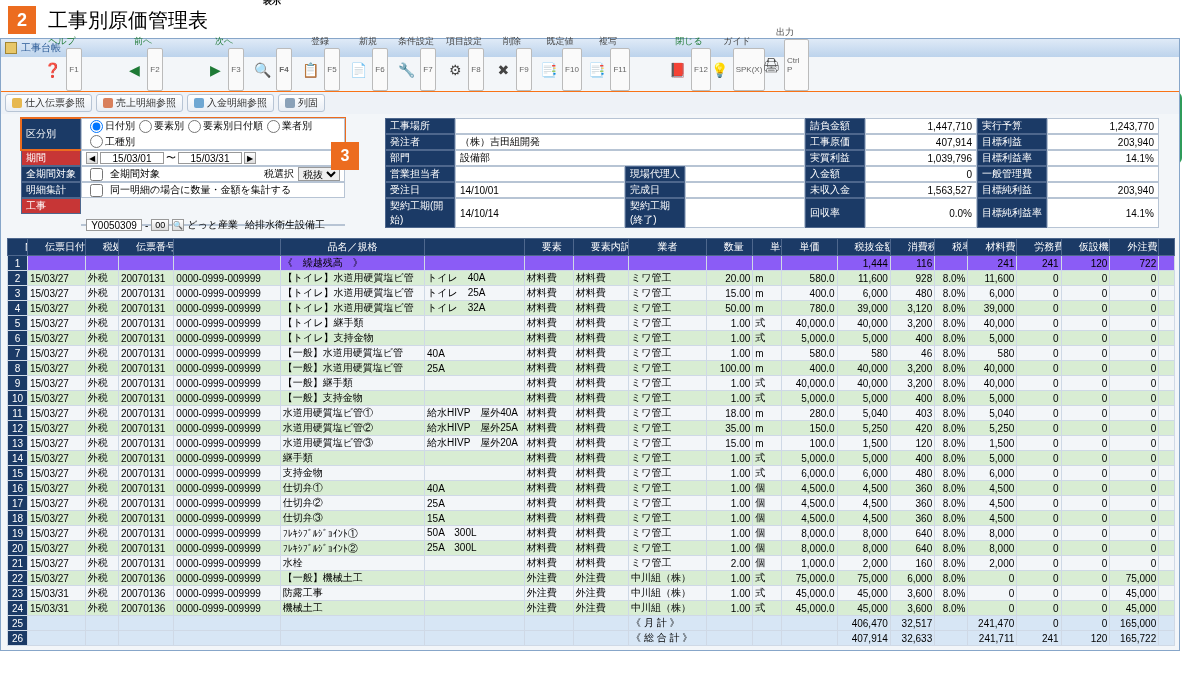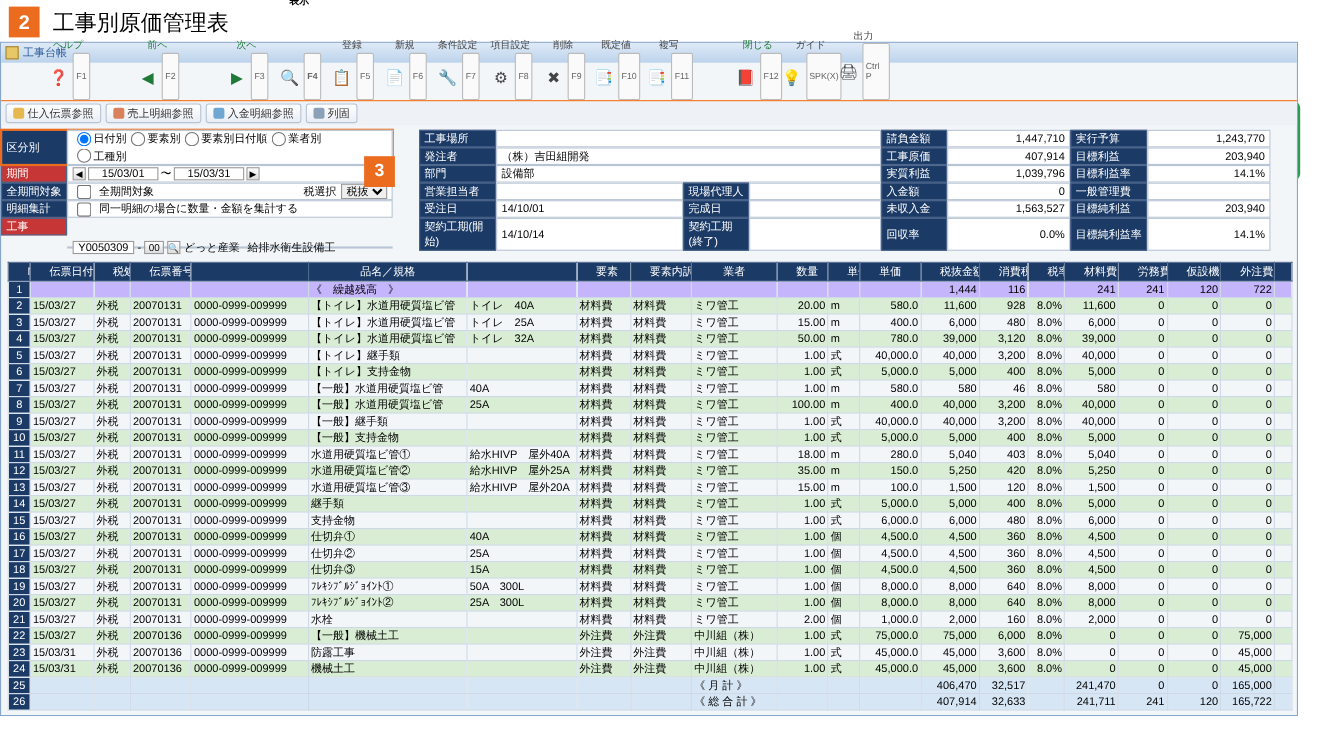--- a/index.html
+++ b/index.html
@@ -15,21 +15,21 @@
   .menu-item { display:flex; flex-direction:column; align-items:center; width:48px; font-size:9px; color:#444; }
   .menu-item.green { color:#1e7a36;margin-left:33px; }
   .menu-item.bold { font-weight:bold; color:#000;gap:40px; }
   .menu-icon { width:22px; height:20px; display:flex; align-items:center; justify-content:center; font-size:14px; }
   .menu-key { font-size:8px; border:1px solid #bbb; background:#fafafa; padding:16px 2px; border-radius:2px; color:#666; }
   .menu-top { display:flex; gap:2px; align-items:center; }
   .sub-tabs { display:flex; align-items:flex-start; padding:2px 4px; gap:4px; background:#eef2f7; border-top:1px solid #f97316; }
   .sub-tab { border:1px solid #b7c4d4; background:linear-gradient(#fff,#e9eef5); border-radius:3px; padding:1px 6px; font-size:10px; display:flex; align-items:center; gap:3px; color:#333; }
   .sub-tab .si { width:10px; height:10px; border-radius:2px; }
   .callout3 { position:absolute; left:330px; top:103px; width:28px; height:28px; background:#ec6c1f; color:#fff; font-size:16px; font-weight:bold; display:flex; align-items:center; justify-content:center; z-index:5; }
-  .main-area { display:flex; gap:24px; padding:4px 0; }
+  .main-area { display:flex; gap:40px; padding:4px 20px; }
   .left-panel { width:356px; }
   .filter-row { display:flex; align-items:stretch; height:16px; }
   .hcell { background:#1b3a66; color:#fff; font-size:10px; display:flex; align-items:center; padding:0 4px; border:1px solid #4e678d; }
   .hcell.w1 { width:60px; }
   .fcell { border:1px solid #b7c4d4; background:#fff; display:flex; align-items:center; padding:0 4px; flex:1; position:relative; }
   .orange-outline-row { outline:2px solid #ec6c1f; outline-offset:-1px; }
   .fcell input[type=radio]{ margin:0 2px 0 4px; }
   .fcell label { font-size:10px; }
   .date-box { border:1px solid #999; background:#fff; width:64px; height:12px; display:flex; align-items:center; justify-content:center; font-size:10px; }
   .arrow-btn { width:12px; height:12px; background:linear-gradient(#fff,#ddd); border:1px solid #999; display:flex; align-items:center; justify-content:center; font-size:8px; }
@@ -43,21 +43,21 @@
   .vcell.r { justify-content:flex-end; }
 
   .grid-wrap { margin:6px 6px 4px 6px; }
   table.grid { border-collapse:collapse; width:1168px; table-layout:fixed; }
   table.grid th { background:#1b3a66; color:#fff; font-weight:normal; font-size:10px; border:1px solid #4e678d; padding:1px 17px; height:16px; white-space:nowrap; overflow:hidden; }
   table.grid td { border:1px solid #cfd9e6; font-size:10px; padding:0 2px; height:14px; white-space:nowrap; overflow:hidden; }
   table.grid td.r { text-align:right; }
   table.grid .rowhdr { background:#1b3a66; color:#fff; text-align:center; }
   tr.even td { background:#d8edd3; }
   tr.total td { background:#d7e6f5; }
-  tr.carry td { background:#c4b5fd; }
+  tr.carry td { background:#8b5cf6; }
 
   .drill-badge { position:absolute; right:18px; top:54px; }
   .drill-badge .box { width:56px; height:72px; background:#2f9b5a; border-radius:6px; display:flex; flex-direction:column; align-items:center; justify-content:center; color:#fff; font-size:9px; line-height:1.2; padding:4px; }
   .drill-badge .box .icon-row { display:flex; align-items:center; justify-content:center; margin-bottom:4px; gap:0; }
   .drill-badge .box svg { display:block; }
 </style>
 </head>
 <body>
 
 <div class="top-bar">

